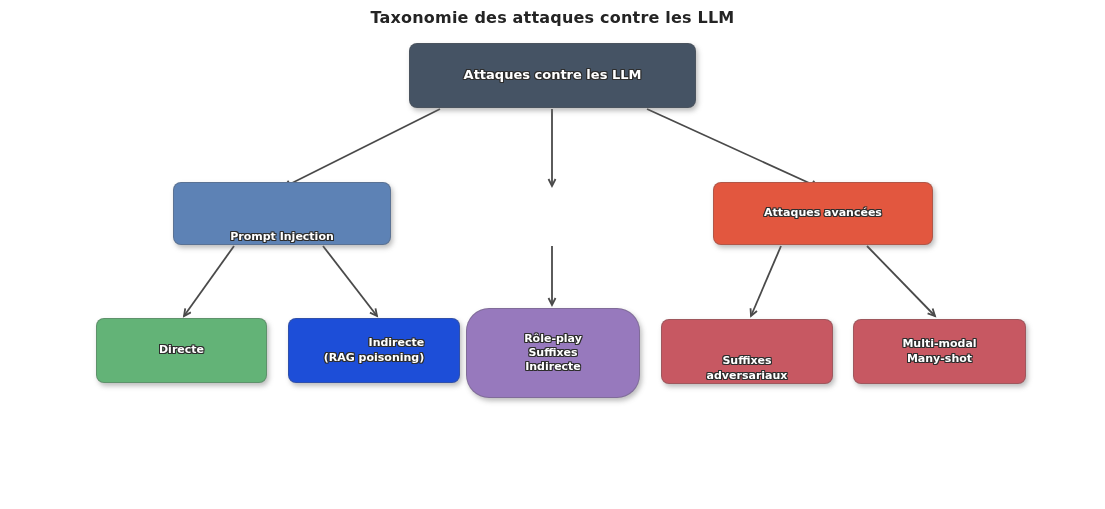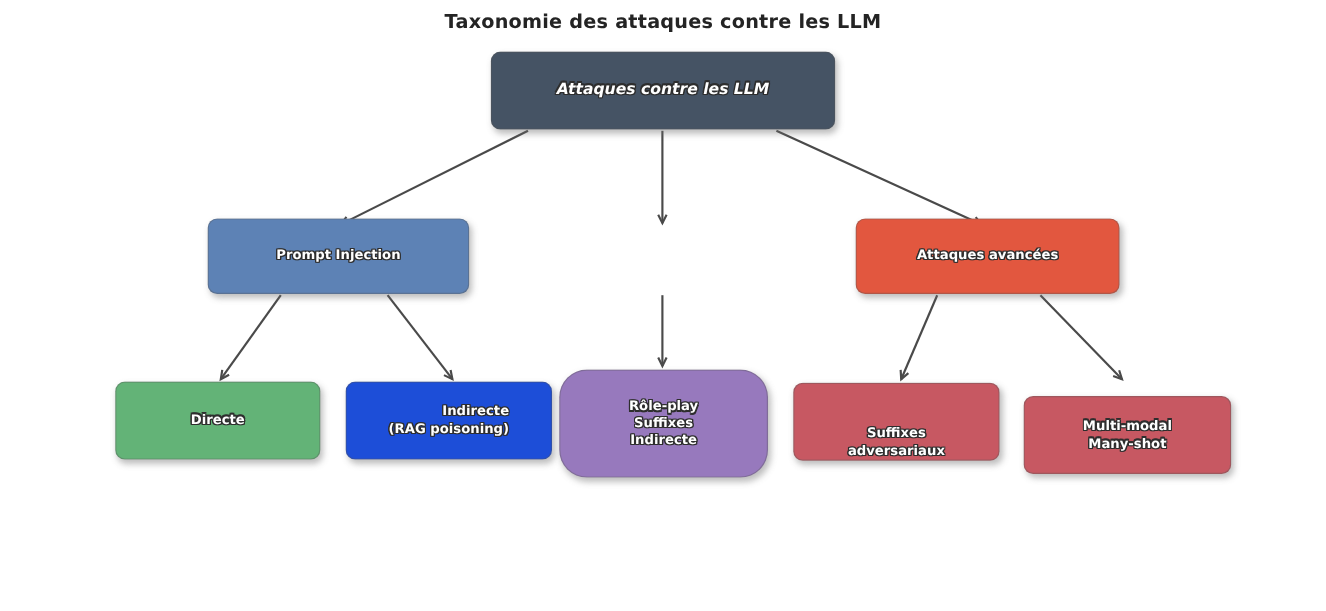--- a/index.html
+++ b/index.html
@@ -28,21 +28,21 @@
   }
   .node .txt {
     font-size:11px; line-height:1.3;
     text-shadow:
       -1px -1px 0 #2e2e2e, 1px -1px 0 #2e2e2e,
       -1px  1px 0 #2e2e2e, 1px  1px 0 #2e2e2e,
        0   -1px 0 #2e2e2e, 0    1px 0 #2e2e2e,
       -1px  0   0 #2e2e2e, 1px  0   0 #2e2e2e;
   }
   .node .txt span { display:block; }
-  .node.root .txt { font-size:13px;font-style:italic; }
+  .node.root .txt { font-size:13px; }
   #edges {
     position:absolute; left:0; top:0; width:1105px; height:509px;
     pointer-events:none;
   }
   .edge { stroke:#4a4a4a; stroke-width:1.8; fill:none; }
 </style>
 </head>
 <body>
 
 <div id="canvas">
@@ -62,21 +62,21 @@
     <line class="edge" x1="323" y1="246" x2="377" y2="316" marker-end="url(#arrow)"></line>
     <line class="edge" x1="552" y1="246" x2="552" y2="305" marker-end="url(#arrow)"></line>
     <line class="edge" x1="781" y1="246" x2="751" y2="316" marker-end="url(#arrow)"></line>
     <line class="edge" x1="867" y1="246" x2="935" y2="316" marker-end="url(#arrow)"></line>
   </svg>
 
   <div class="node root" style="left: 409px; top: 43px; width: 287px; height: 65px; background-color: rgb(69, 83, 100);">
     <div class="txt">Attaques contre les LLM</div>
   </div>
 
-  <div class="node" style="left: 173px; top: 182px; width: 218px; height: 63px; background-color: rgb(93, 130, 181);">
+  <div class="node" style="left: 173px; top: 182px; width: 218px; height: 63px; background-color: rgb(93, 130, 181); align-items: flex-end;">
     <div class="txt">Prompt Injection</div>
   </div>
 
 
   <div class="node" style="left: 713px; top: 182px; width: 220px; height: 63px; background-color: rgb(226, 87, 63);">
     <div class="txt">Attaques avancées</div>
   </div>
 
   <div class="node" style="left: 96px; top: 318px; width: 171px; height: 65px; background-color: rgb(99, 179, 119);">
     <div class="txt">Directe</div>
@@ -97,20 +97,20 @@
     </div>
   </div>
 
   <div class="node" style="left: 661px; top: 319px; width: 172px; height: 65px; background-color: rgb(199, 88, 98); align-items: flex-end;">
     <div class="txt">
       <span>Suffixes</span>
       <span>adversariaux</span>
     </div>
   </div>
 
-  <div class="node" style="left: 853px; top: 330px; width: 173px; height: 65px; background-color: rgb(199, 88, 98);">
+  <div class="node" style="left: 853px; top: 319px; width: 173px; height: 65px; background-color: rgb(199, 88, 98);">
     <div class="txt">
       <span>Multi-modal</span>
       <span>Many-shot</span>
     </div>
   </div>
 
 </div>
 
 </body></html>

